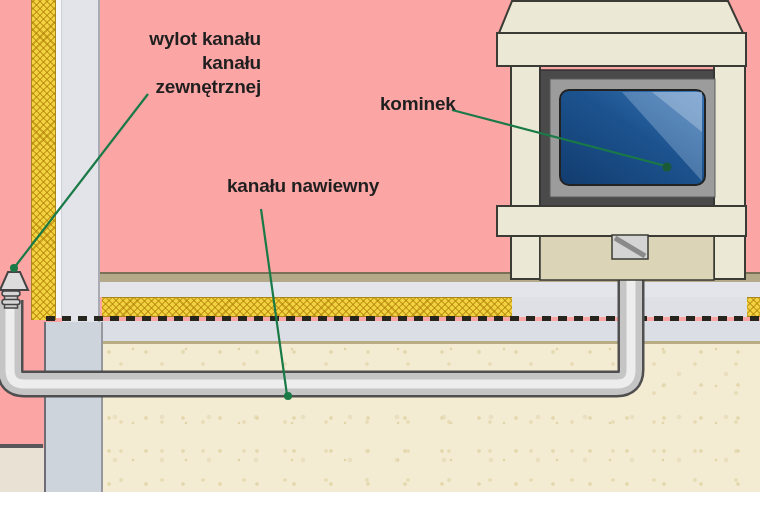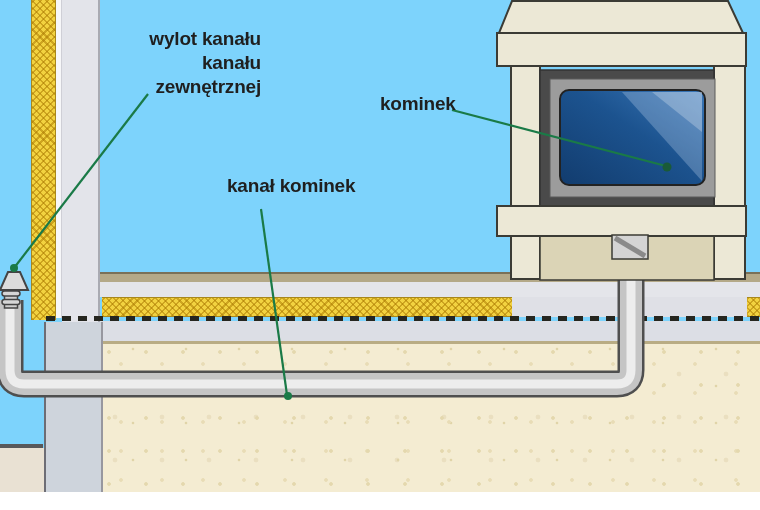--- a/index.html
+++ b/index.html
@@ -1,17 +1,17 @@
 <!DOCTYPE html>
 <html><head>
 <meta charset="utf-8">
 <style>
   html,body { margin:0; padding:0; background:#ffffff; }
   .stage {
-    position:relative; width:760px; height:510px; background:#7dd3fc;
+    position:relative; width:760px; height:510px; background:#fca5a5;
     overflow:hidden; font-family:"Liberation Sans", sans-serif;
   }
   .stage * { box-sizing:border-box; }
   .abs { position:absolute; }
 
   
   .insul {
     background-color:#f2d240;
     background-image:
       repeating-linear-gradient(45deg, rgba(170,120,0,.5) 0 1.5px, transparent 1.5px 5px),
@@ -124,17 +124,17 @@
     <circle cx="288" cy="396" r="4" fill="#1a7a47"></circle>
     <line x1="452" y1="110" x2="666" y2="166" stroke="#1a7a47" stroke-width="2.2"></line>
     <circle cx="667" cy="167" r="4.5" fill="#1a5a38"></circle>
   </svg>
 
   <div class="lbl lbl-outlet">
     <div>wylot kanału</div>
     <div>kanału</div>
     <div>zewnętrznej</div>
   </div>
-  <div class="lbl lbl-duct">kanał kominek</div>
+  <div class="lbl lbl-duct">kanału nawiewny</div>
   <div class="lbl lbl-fire">kominek</div>
 
   <div class="abs bottom-margin"></div>
 </div>
 
 </body></html>

